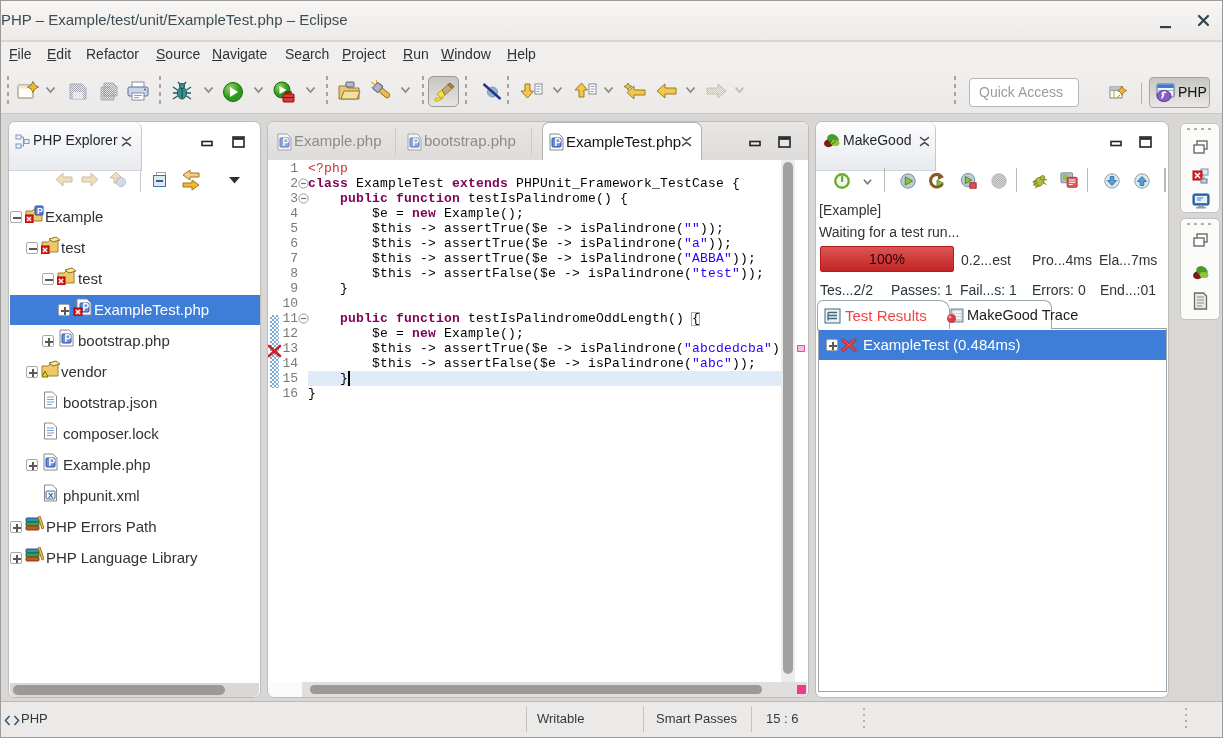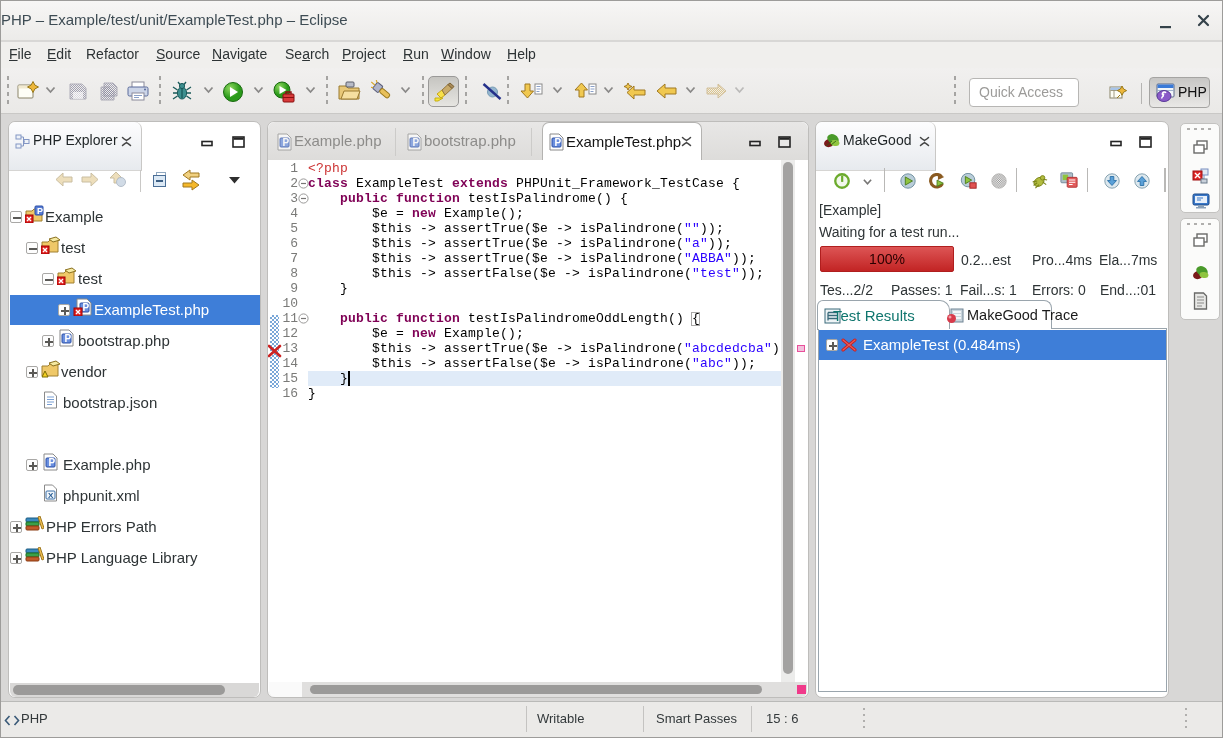--- a/index.html
+++ b/index.html
@@ -362,20 +362,27 @@
         </svg>
         <span class="lbl" style="left:51px">vendor</span>
       </div>
       <div class="trow" style="top:199px">
         <svg class="abs" style="left:33px;top:3px" width="15" height="18">
           <path d="M1.5 1 h8 l4 4 v12 h-12 Z" fill="#fff" stroke="#8a8a8a"></path>
           <path d="M4 6 h7 M4 8.5 h7 M4 11 h7 M4 13.5 h5" stroke="#7a9fd4" stroke-width="1.2"></path>
         </svg>
         <span class="lbl" style="left:53px">bootstrap.json</span>
       </div>
+      <div class="trow" style="top:230px">
+        <svg class="abs" style="left:33px;top:3px" width="15" height="18">
+          <path d="M1.5 1 h8 l4 4 v12 h-12 Z" fill="#fff" stroke="#8a8a8a"></path>
+          <path d="M4 6 h7 M4 8.5 h7 M4 11 h7 M4 13.5 h5" stroke="#7a9fd4" stroke-width="1.2"></path>
+        </svg>
+        <span class="lbl" style="left:53px">composer.lock</span>
+      </div>
       <div class="trow" style="top:261px">
         <span class="exp plus" style="left:16px"></span>
         <svg class="abs" style="left:32px;top:3px" width="17" height="18">
           <path d="M2 1 h9 l4 4 v12 h-13 Z" fill="#fff" stroke="#8a8a8a"></path>
           <rect x="4" y="5" width="9" height="9" rx="1" fill="#6a8fdf" stroke="#2a4fa6"></rect>
           <text x="6.5" y="13" font-size="10" font-weight="bold" fill="#fff" font-family="Liberation Sans">P</text>
         </svg>
         <span class="lbl" style="left:53px">Example.php</span>
       </div>
       <div class="trow" style="top:292px">
@@ -614,21 +621,21 @@
     <div class="mgt" style="left:75px;top:160px">Passes: 1</div>
     <div class="mgt" style="left:144px;top:160px">Fail...s: 1</div>
     <div class="mgt" style="left:216px;top:160px">Errors: 0</div>
     <div class="mgt" style="left:284px;top:160px">End...:01</div>
 
     <div class="abs" style="left:1px;top:178px;width:133px;height:30px;background:#fff;border:1px solid #9aa5ad;border-bottom:none;border-radius:6px 10px 0 0">
       <svg class="abs" style="left:6px;top:7px" width="17" height="16">
           <rect x="1" y="1" width="15" height="14" fill="#eef4f6" stroke="#3a6a7a"></rect>
           <path d="M4 4.5 h9 M6 7.5 h7 M6 10.5 h7 M4 4.5 v8 M4 7.5 h2 M4 10.5 h2" stroke="#3a6a7a" stroke-width="1.3"></path>
         </svg>
-      <span class="abs" style="left:15px;top:6px;font-size:15px;color:#0f766e">Test Results</span>
+      <span class="abs" style="left:27px;top:6px;font-size:15px;color:#ef4444">Test Results</span>
     </div>
     <div class="abs" style="left:133px;top:178px;width:103px;height:29px;border-right:1px solid #9aa5ad;border-top:1px solid #9aa5ad;border-radius:0 8px 0 0">
       <svg class="abs" style="left:-3px;top:7px" width="18" height="16">
           <rect x="5" y="1" width="12" height="13" fill="#c8d4dc" stroke="#708595"></rect>
           <path d="M7 4 h8 M7 7 h8 M7 10 h8" stroke="#fff" stroke-width="1.4"></path>
           <circle cx="5.5" cy="10.5" r="4.5" fill="#d83a4a"></circle>
           <circle cx="4" cy="9" r="1.5" fill="#f0a0a8"></circle>
         </svg>
       <span class="abs" style="left:18px;top:6px;font-size:14.5px;color:#1a1a1a;white-space:nowrap">MakeGood Trace</span>
     </div>

